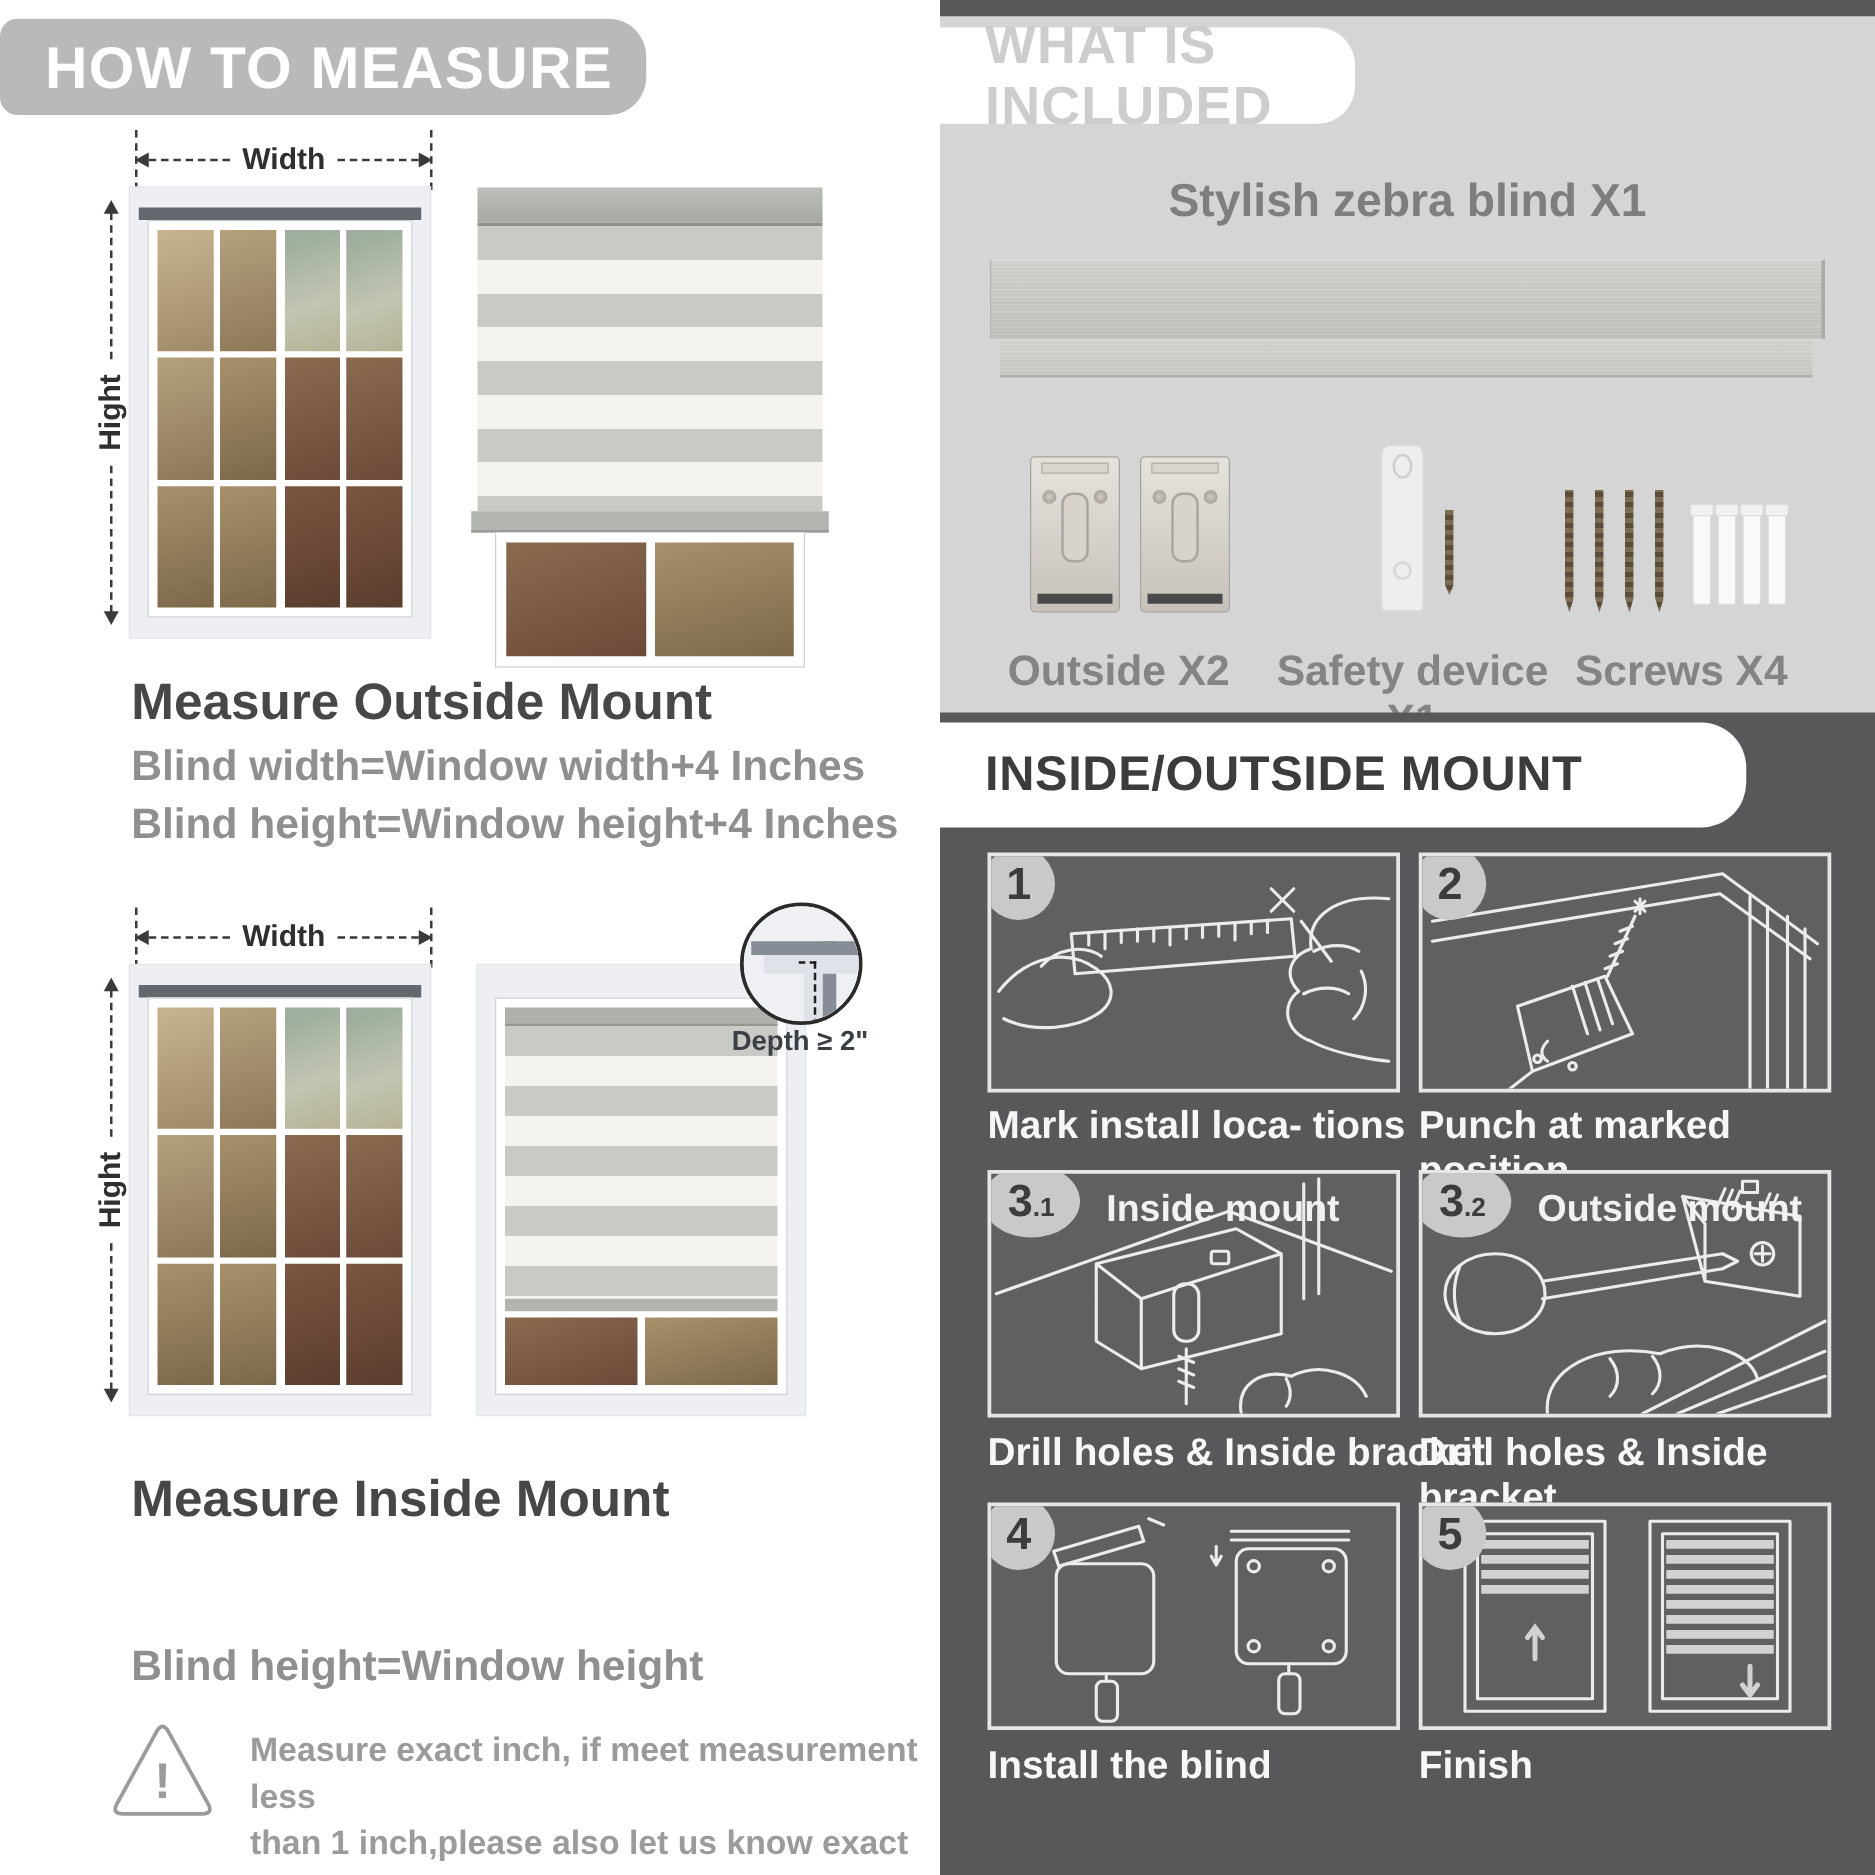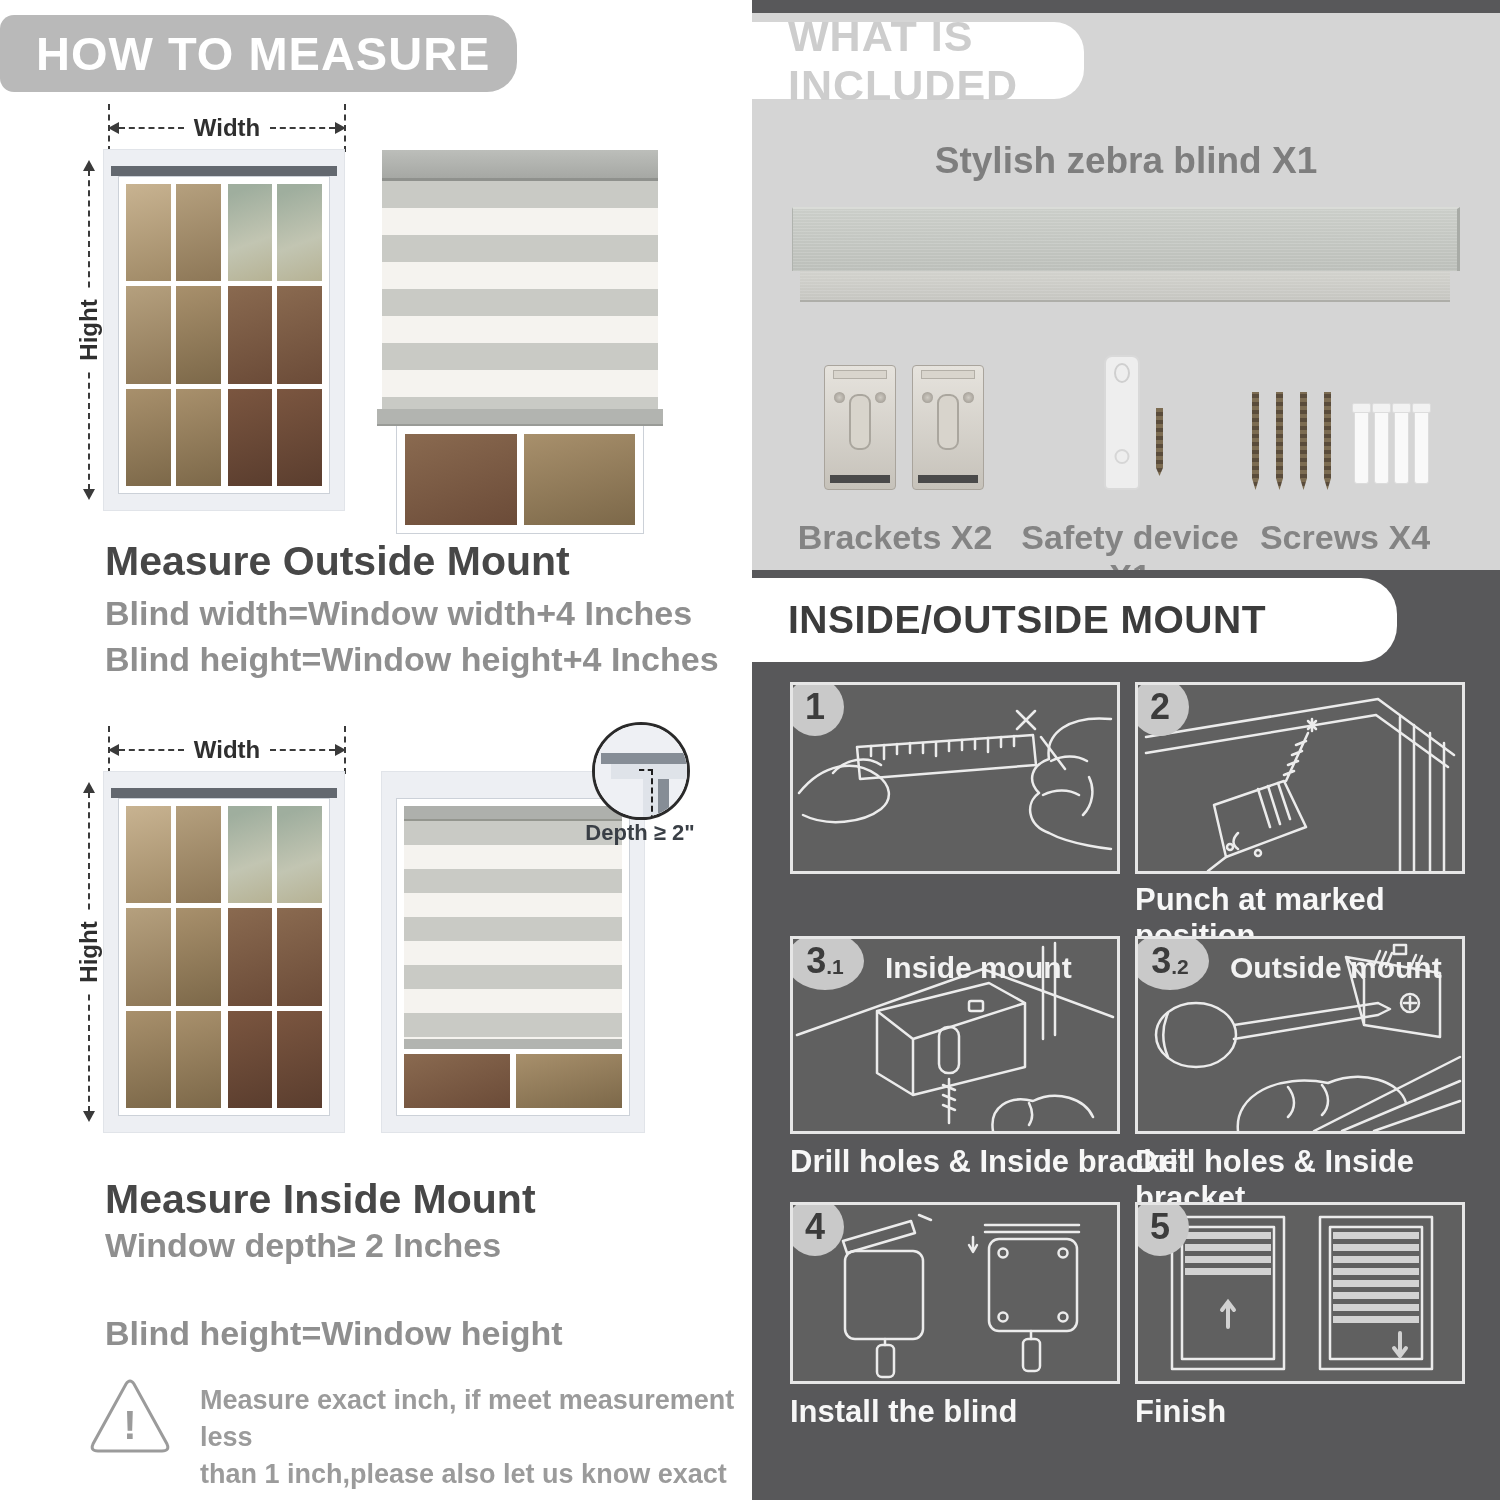--- a/index.html
+++ b/index.html
@@ -257,21 +257,20 @@
       <div class="m-h"></div>
       <div class="m-v"></div>
       <div class="m-h2"></div>
       <div class="m-v2"></div>
       <div class="m-dv"></div>
       <div class="m-dh"></div>
     </div>
     <div class="depth-lbl">Depth ≥ 2"</div>
 
     <div class="h-measure" style="top:1176px;">Measure Inside Mount</div>
-    <div class="t-gray" style="top:1226px;">Window depth≥ 2 Inches</div>
     <div class="t-gray" style="top:1314px;">Blind height=Window height</div>
 
     <svg class="warn-tri" width="84" height="80" viewBox="0 0 84 80">
       <path d="M38,8 Q42,2 46,8 L79,68 Q82,75 74,75 L10,75 Q2,75 5,68 Z" fill="none" stroke="#9b9b9b" stroke-width="3"></path>
     </svg>
     <div class="warn-mark">!</div>
     <div class="warn-txt">
       <div>Measure exact inch, if meet measurement less</div>
       <div>than 1 inch,please also let us know exact</div>
       <div>measurement, please do not leave it</div>
@@ -321,21 +320,21 @@
         <div class="head"></div>
       </div>
     <div class="screw" style="left:572px;top:392px;height:98px;">
         <div class="head"></div>
       </div>
     <div class="anchor" style="left:602px;top:404px;"></div>
     <div class="anchor" style="left:622px;top:404px;"></div>
     <div class="anchor" style="left:642px;top:404px;"></div>
     <div class="anchor" style="left:662px;top:404px;"></div>
 
-    <div class="item-lbl" style="left:38px;width:210px;">Brackets X2</div>
+    <div class="item-lbl" style="left:38px;width:210px;">Outside X2</div>
     <div class="item-lbl" style="left:256px;width:244px;">Safety device X1</div>
     <div class="item-lbl" style="left:498px;width:190px;">Screws X4</div>
   </section>
 
   <section class="sec-mount">
     <div class="pill pill-mount">
       <span>INSIDE/OUTSIDE MOUNT</span>
     </div>
 
     <div class="panel" style="left:38px;top:112px;height:186px;">
@@ -347,20 +346,21 @@
         <path d="M224,26 L242,44 M242,26 L224,44"></path>
         <path d="M248,52 L272,84"></path>
         <path d="M318,34 C276,30 252,48 256,74 C238,80 234,96 246,108 C232,118 234,140 256,148 C278,160 318,164 318,164"></path>
         <path d="M258,76 C270,70 284,70 294,76 M250,110 C262,104 276,104 286,110 M296,92 C302,104 300,120 290,130"></path>
       </svg>
       <div class="badge">
         <span>1</span>
           <span class="sub"></span>
       </div>
     </div>
+    <div class="caption" style="left:38px;top:312px;">Mark install loca- tions</div>
 
     <div class="panel" style="left:383px;top:112px;height:186px;">
       <svg viewBox="0 0 324 186" class="lineart">
         <path d="M8,52 L240,14 M240,14 L316,70 M8,68 L238,30 M238,30 L310,82"></path>
         <path d="M262,32 L262,186 M276,40 L276,186 M292,48 L292,186 M306,58 L306,186"></path>
         <path d="M148,96 L170,48 M146,90 l10,-4 M150,80 l10,-4 M154,70 l10,-4 M158,60 l10,-4"></path>
         <path d="M170,44 l8,-8 M178,44 l-8,-8 M174,34 l0,12"></path>
         <path d="M88,172 L76,120 L146,96 L168,142 Z"></path>
         <path d="M120,104 l12,38 M130,101 l12,38 M140,98 l12,36"></path>
         <path d="M88,172 L70,186 M100,148 C94,154 94,160 100,164"></path>

